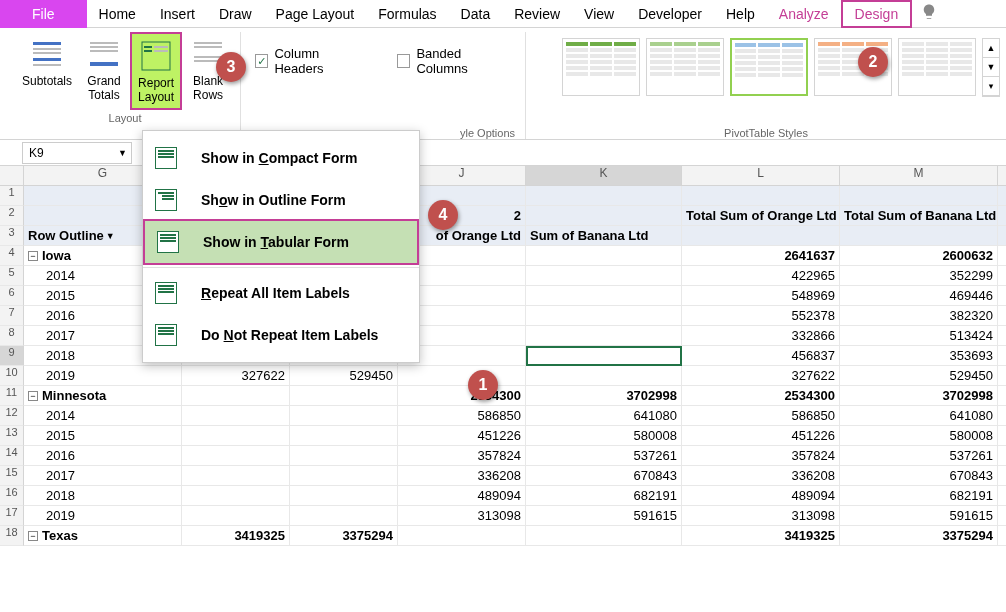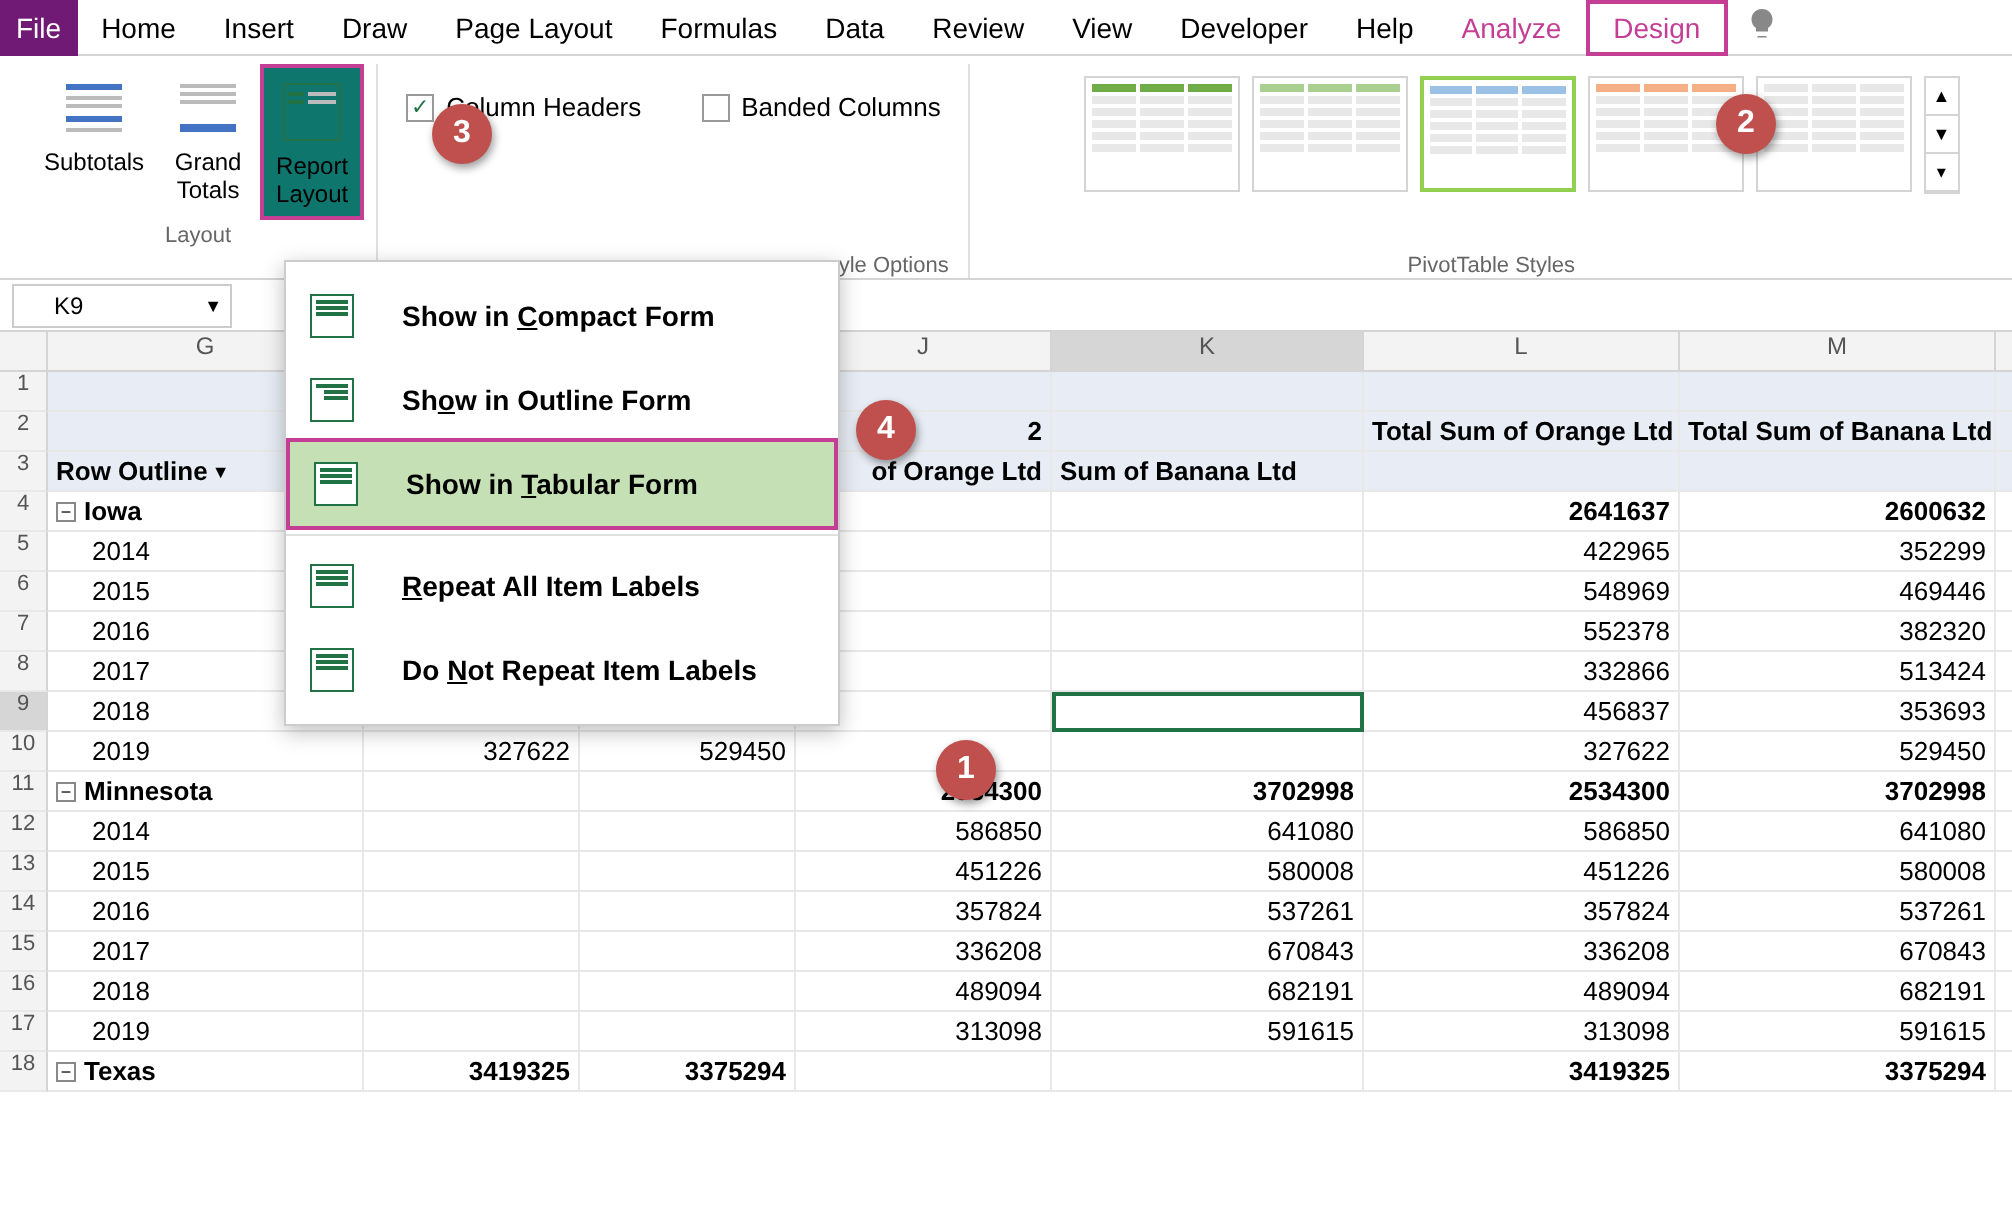--- a/index.html
+++ b/index.html
@@ -1,51 +1,51 @@
 <!DOCTYPE html>
 <html><head>
 <meta charset="utf-8">
 <style>
 * { margin: 0; padding: 0; box-sizing: border-box; font-family: "Segoe UI", Arial, sans-serif; }
 body { width: 1006px; height: 612px; background: #fff; font-size: 13px; overflow: hidden; position: relative; }
 
 .ribbon-tabs { display: flex; align-items: center; height: 28px; border-bottom: 1px solid #d4d4d4; }
-.tab-file { background: #701a75; color: #fff; padding: 0 8px; height: 28px; display: flex; align-items: center; font-size: 14px; }
+.tab-file { background: #d946ef; color: #fff; padding: 0 32px; height: 28px; display: flex; align-items: center; font-size: 14px; }
 .tab { padding: 0 12px; height: 28px; display: flex; align-items: center; font-size: 14px; cursor: pointer; }
 .tab.analyze { color: #c43e96; }
 .tab.design { color: #c43e96; border: 2px solid #c43e96; }
 .tellme { margin-left: 8px; }
 .bulb-icon svg { width: 18px; height: 18px; }
 
 .ribbon-body { height: 112px; border-bottom: 1px solid #d4d4d4; display: flex; padding: 4px 0 0 10px; position: relative; }
 .ribbon-group { display: flex; flex-direction: column; align-items: center; padding: 0 6px; position: relative; }
 .group-buttons { display: flex; }
 .big-btn { display: flex; flex-direction: column; align-items: center; justify-content: flex-start; padding: 4px 6px; font-size: 12px; text-align: center; min-width: 52px; }
 .big-btn-icon { width: 36px; height: 36px; margin-bottom: 2px; display:flex; align-items:center; justify-content:center; }
 .group-label { font-size: 11px; color: #666; margin-top: 2px; }
-.report-layout-btn { background: #0f766e; border: 2px solid #c43e96; }
+.report-layout-btn { background: #bef264; border: 2px solid #c43e96; }
 .checkboxes { display: flex; flex-direction: column; gap: 12px; padding: 14px 8px 0 8px; }
 .chk-row { display: flex; gap: 30px; }
 .chk { display: flex; align-items: center; gap: 6px; font-size: 13px; }
 .chk-box { width: 14px; height: 14px; border: 1px solid #999; display:flex; align-items:center; justify-content:center; }
 .chk-box.checked::after { content: "✓"; font-size: 11px; color: #217346; }
 .styles-gallery { display: flex; gap: 6px; padding: 6px 0 0 30px; align-items:flex-start; }
 .style-thumb { width: 78px; height: 58px; border: 1px solid #d4d4d4; padding:3px; display:flex; flex-direction:column; gap:2px; }
 .style-thumb.sel { border: 2px solid #92d050; }
 .style-thumb .row { height: 4px; display: flex; gap: 2px; }
 .style-thumb .cell { flex:1; background:#e8e8e8; }
 .style-thumb.green .hdr { background:#70ad47; }
 .style-thumb.green2 .hdr { background:#a9d08e; }
 .style-thumb.blue .hdr { background:#9bc2e6; }
 .style-thumb.orange .hdr { background:#f4b084; }
 .style-arrows { width:18px; display:flex; flex-direction:column; border:1px solid #d4d4d4; }
 .style-arrows div { height:19px; display:flex; align-items:center; justify-content:center; border-bottom:1px solid #d4d4d4; font-size:9px; }
 
 .namebox-row { height: 26px; border-bottom: 1px solid #d4d4d4; display: flex; align-items: center; }
-.namebox { width: 110px; height: 22px; border: 1px solid #ccc; margin-left: 6px; padding-left: 20px; display:flex; align-items:center; justify-content:space-between; padding-right:4px; font-size:12px; }
+.namebox { width: 110px; height: 22px; border: 1px solid #ccc; margin-left: 22px; padding-left: 6px; display:flex; align-items:center; justify-content:space-between; padding-right:4px; font-size:12px; }
 .fx-area { display:flex; align-items:center; gap:10px; margin-left:10px; color:#888; }
 
 .grid { position: relative; }
 .col-headers { display: flex; height: 20px; background: #f3f3f3; border-bottom:1px solid #d4d4d4; }
 .row-hdr-spacer { width: 24px; border-right:1px solid #d4d4d4; }
 .col-hdr { text-align:center; font-size:12px; border-right:1px solid #d4d4d4; color:#555; }
 .grid-body { display:flex; }
 .row-hdrs { width:24px; }
 .row-hdr { height:20px; text-align:center; font-size:11px; border-bottom:1px solid #e8e8e8; border-right:1px solid #d4d4d4; background:#f3f3f3; color:#555; }
 .row-hdr.sel { background:#d6d6d6; }
@@ -131,20 +131,32 @@
             <svg width="32" height="32">
               <rect x="2" y="2" width="28" height="28" fill="none" stroke="#217346"></rect>
               <rect x="4" y="6" width="8" height="2" fill="#217346"></rect>
               <rect x="4" y="10" width="8" height="2" fill="#217346"></rect>
               <rect x="14" y="6" width="14" height="2" fill="#bbb"></rect>
               <rect x="14" y="10" width="14" height="2" fill="#bbb"></rect>
             </svg>
           </div>
         <span>Report</span>
         <span>Layout</span>
+      </div>
+      <div class="big-btn">
+        <div class="big-btn-icon">
+            <svg width="32" height="32">
+              <rect x="2" y="4" width="28" height="2" fill="#bbb"></rect>
+              <rect x="2" y="8" width="28" height="2" fill="#bbb"></rect>
+              <rect x="2" y="18" width="28" height="2" fill="#bbb"></rect>
+              <rect x="2" y="22" width="28" height="2" fill="#bbb"></rect>
+            </svg>
+          </div>
+        <span>Blank</span>
+        <span>Rows</span>
       </div>
     </div>
     <div class="group-label">Layout</div>
   </div>
 
   <div class="ribbon-group" style="border-left:1px solid #e0e0e0;">
     <div class="checkboxes">
       <div class="chk-row">
         <div class="chk">
             <span class="chk-box checked"></span>

